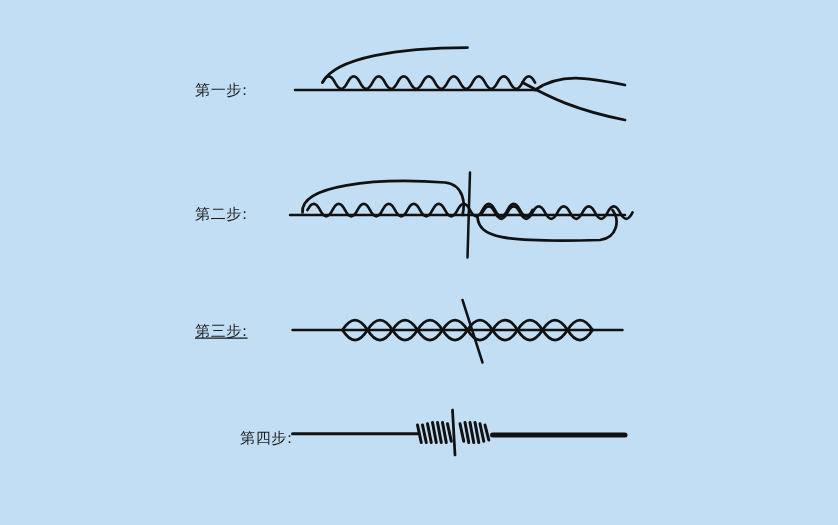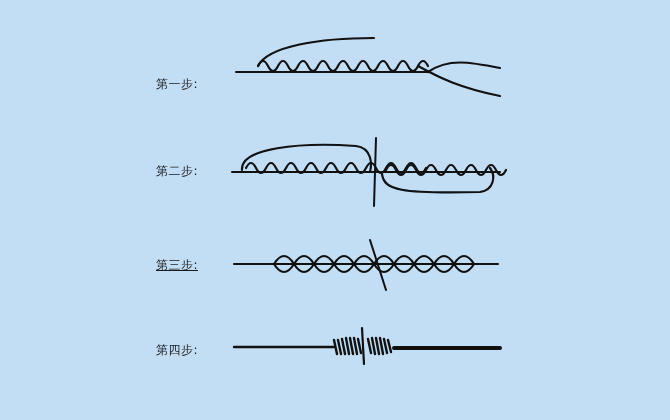--- a/index.html
+++ b/index.html
@@ -5,24 +5,24 @@
   html, body { margin:0; padding:0; }
   body { width:670px; height:420px; background:#C2DEF4; position:relative; overflow:hidden;
          font-family:"DejaVu Sans", sans-serif; }
   .step-label { position:absolute; left:156px; font-size:12px; color:#1a1a1a; letter-spacing:0.5px; }
   svg.diagram { position:absolute; left:0; top:0; }
   svg path, svg line { fill:none; stroke:#111; stroke-linecap:round; stroke-linejoin:round; }
 </style>
 </head>
 <body>
 
-<div class="step-label" style="top:64px;margin-top:12px;">第一步:</div>
+<div class="step-label" style="top:64px;">第一步:</div>
 <div class="step-label" style="top:163px;text-align:center;">第二步:</div>
 <div class="step-label" style="top:257px;text-decoration:underline;">第三步:</div>
-<div class="step-label" style="top:342px;">第四步:</div>
+<div class="step-label" style="top:342px;margin-left:36px;">第四步:</div>
 
 <svg class="diagram" width="670" height="420" viewBox="0 0 670 420">
 
   <g>
     <line x1="236" y1="72" x2="430" y2="72" stroke-width="2"></line>
     <path d="M374 38 C320 38 268 46 258 66" stroke-width="2.2"></path>
     <path d="M258 66 q5 -10 10 0 t10 0 t10 0 t10 0 t10 0 t10 0 t10 0 t10 0 t10 0 t10 0 t10 0 t10 0 t10 0 t10 0 t10 0 t10 0 t10 0" stroke-width="2.2"></path>
     <path d="M428 72 C448 58 470 62 500 68" stroke-width="2.2"></path>
     <path d="M418 66 C440 78 460 88 500 96" stroke-width="2.2"></path>
   </g>

